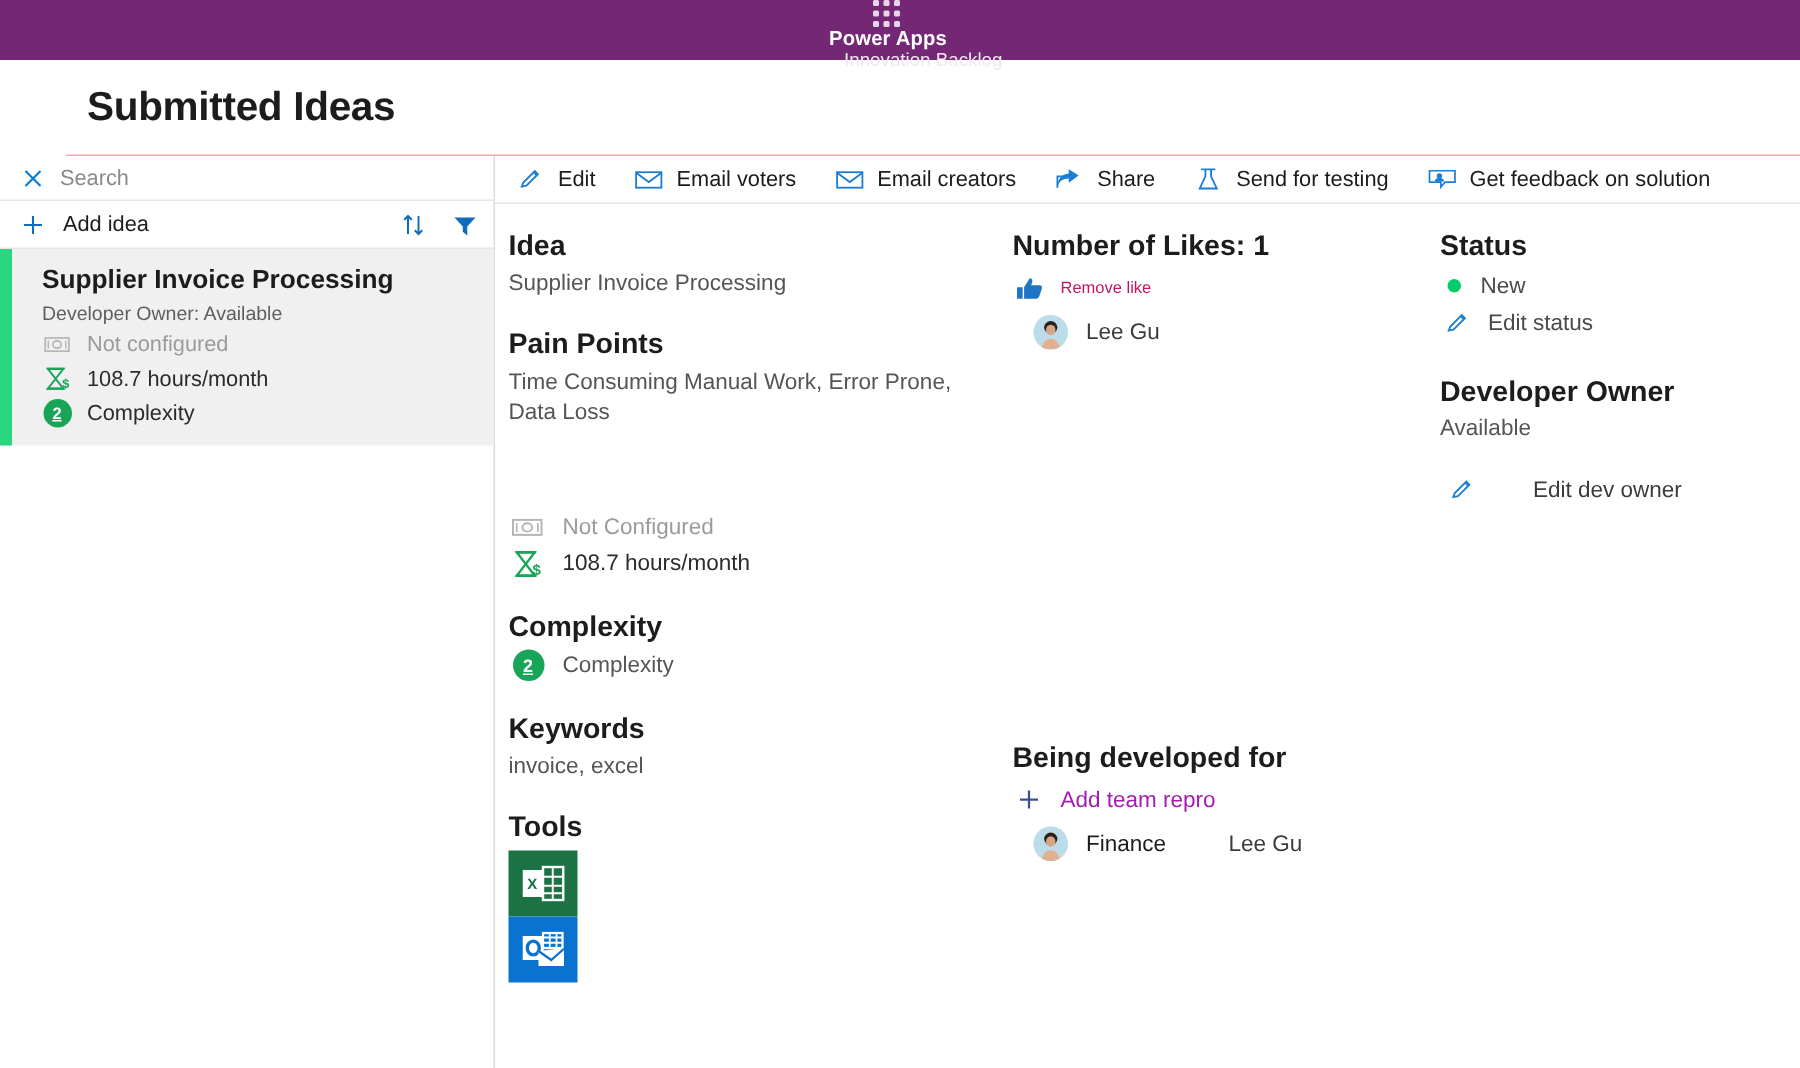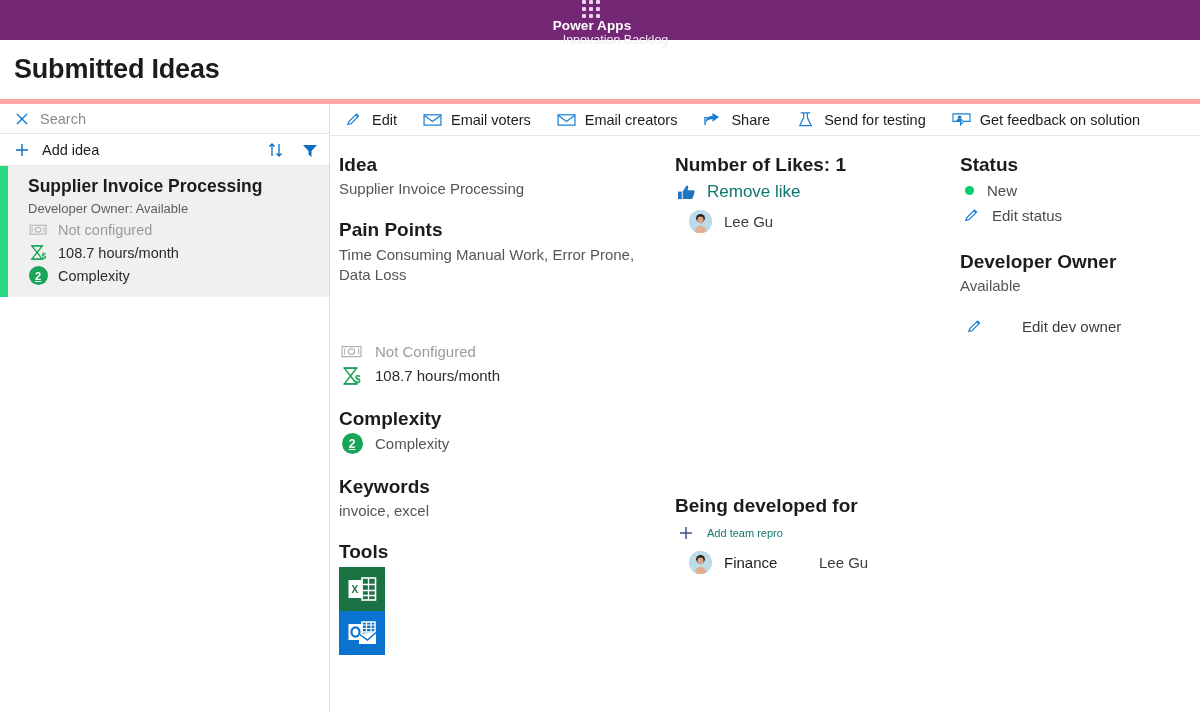--- a/index.html
+++ b/index.html
@@ -20,21 +20,21 @@
   }
   .waffle { width: 18px; height: 18px; display: grid;
             grid-template-columns: repeat(3, 4px); grid-template-rows: repeat(3, 4px);
             gap: 3px; margin-right: 18px; cursor: pointer; }
   .waffle i { background: #e8d6e8; border-radius: 1px; display: block; width: 4px; height: 4px; }
   .brand { font-size: 13.5px; font-weight: bold; letter-spacing: .1px; margin-right: 16px; }
   .appname { font-size: 12.5px; font-weight: normal; color: #f2e8f2; margin-left: 31px; }
 
   
   .pagetitle-bar { height: 64px; display: flex; align-items: center; padding: 0 14px;
-                   border-bottom: 5px solid #fca5a5; }
+                   border-bottom: 1px solid #fca5a5; margin-left: 44px; }
   .pagetitle { font-size: 27px; font-weight: 600; color: #1c1c1c; letter-spacing: -.2px; }
 
   
   .body-row { display: flex; height: 608px; }
 
   
   .leftpanel { width: 331px; border-right: 1px solid #dcdcdc; display: flex; flex-direction: column; }
   .searchrow { height: 30px; display: flex; align-items: center; padding: 0 0 0 14px;
                border-bottom: 1px solid #e6e6e6; }
   .searchrow .x-icon { width: 16px; height: 16px; margin-right: 10px; flex: 0 0 auto; }
@@ -352,21 +352,21 @@
 
           <div>
             <div class="h2 tight">Number of Likes: 1</div>
             <div class="link-row">
               <span class="ic">
                 <svg viewBox="0 0 20 18" width="19" height="17">
                   <path d="M1 8 L5 8 L5 16 L1 16 Z" fill="#1f74c4"></path>
                   <path d="M6 8 L10 1.5 C11.6 1.5 12.2 2.8 11.7 4.4 L11 6.6 L17 6.6 C18.4 6.6 19 7.8 18.5 9 L16.8 14.2 C16.4 15.4 15.6 16 14.4 16 L6 16 Z" fill="#1f74c4"></path>
                 </svg>
               </span>
-              <span class="txt" style="font-size:17px;color:#0f766e">Remove like</span>
+              <span class="txt" style="font-size:11px;color:#be185d">Remove like</span>
             </div>
             <div class="person-row" style="margin-left:14px">
               <span class="avatar">
                 <svg viewBox="0 0 24 24" width="23" height="23">
                   <circle cx="12" cy="12" r="12" fill="#bcdcea"></circle>
                   <ellipse cx="12" cy="8.6" rx="4.6" ry="4.4" fill="#2b2118"></ellipse>
                   <ellipse cx="12" cy="10.4" rx="3.3" ry="3.6" fill="#d9a487"></ellipse>
                   <path d="M5.5 24 C6.4 18.6 9 16.5 12 16.5 C15 16.5 17.6 18.6 18.5 24 Z" fill="#e0b08f"></path>
                 </svg>
               </span>
@@ -375,21 +375,21 @@
           </div>
 
           <div style="margin-top:262px">
             <div class="h2 tight">Being developed for</div>
             <div class="link-row">
               <span class="ic">
                 <svg viewBox="0 0 16 16" width="16" height="16">
                   <path d="M8 2 L8 14 M2 8 L14 8" stroke="#3b4f8a" stroke-width="1.5" fill="none"></path>
                 </svg>
               </span>
-              <span class="txt" style="font-size:11px;color:#0f766e">Add team repro</span>
+              <span class="txt" style="font-size:15px;color:#a21caf">Add team repro</span>
             </div>
             <div class="person-row" style="margin-left:14px">
               <span class="avatar">
                 <svg viewBox="0 0 24 24" width="23" height="23">
                   <circle cx="12" cy="12" r="12" fill="#bcdcea"></circle>
                   <ellipse cx="12" cy="8.6" rx="4.6" ry="4.4" fill="#2b2118"></ellipse>
                   <ellipse cx="12" cy="10.4" rx="3.3" ry="3.6" fill="#d9a487"></ellipse>
                   <path d="M5.5 24 C6.4 18.6 9 16.5 12 16.5 C15 16.5 17.6 18.6 18.5 24 Z" fill="#e0b08f"></path>
                 </svg>
               </span>

